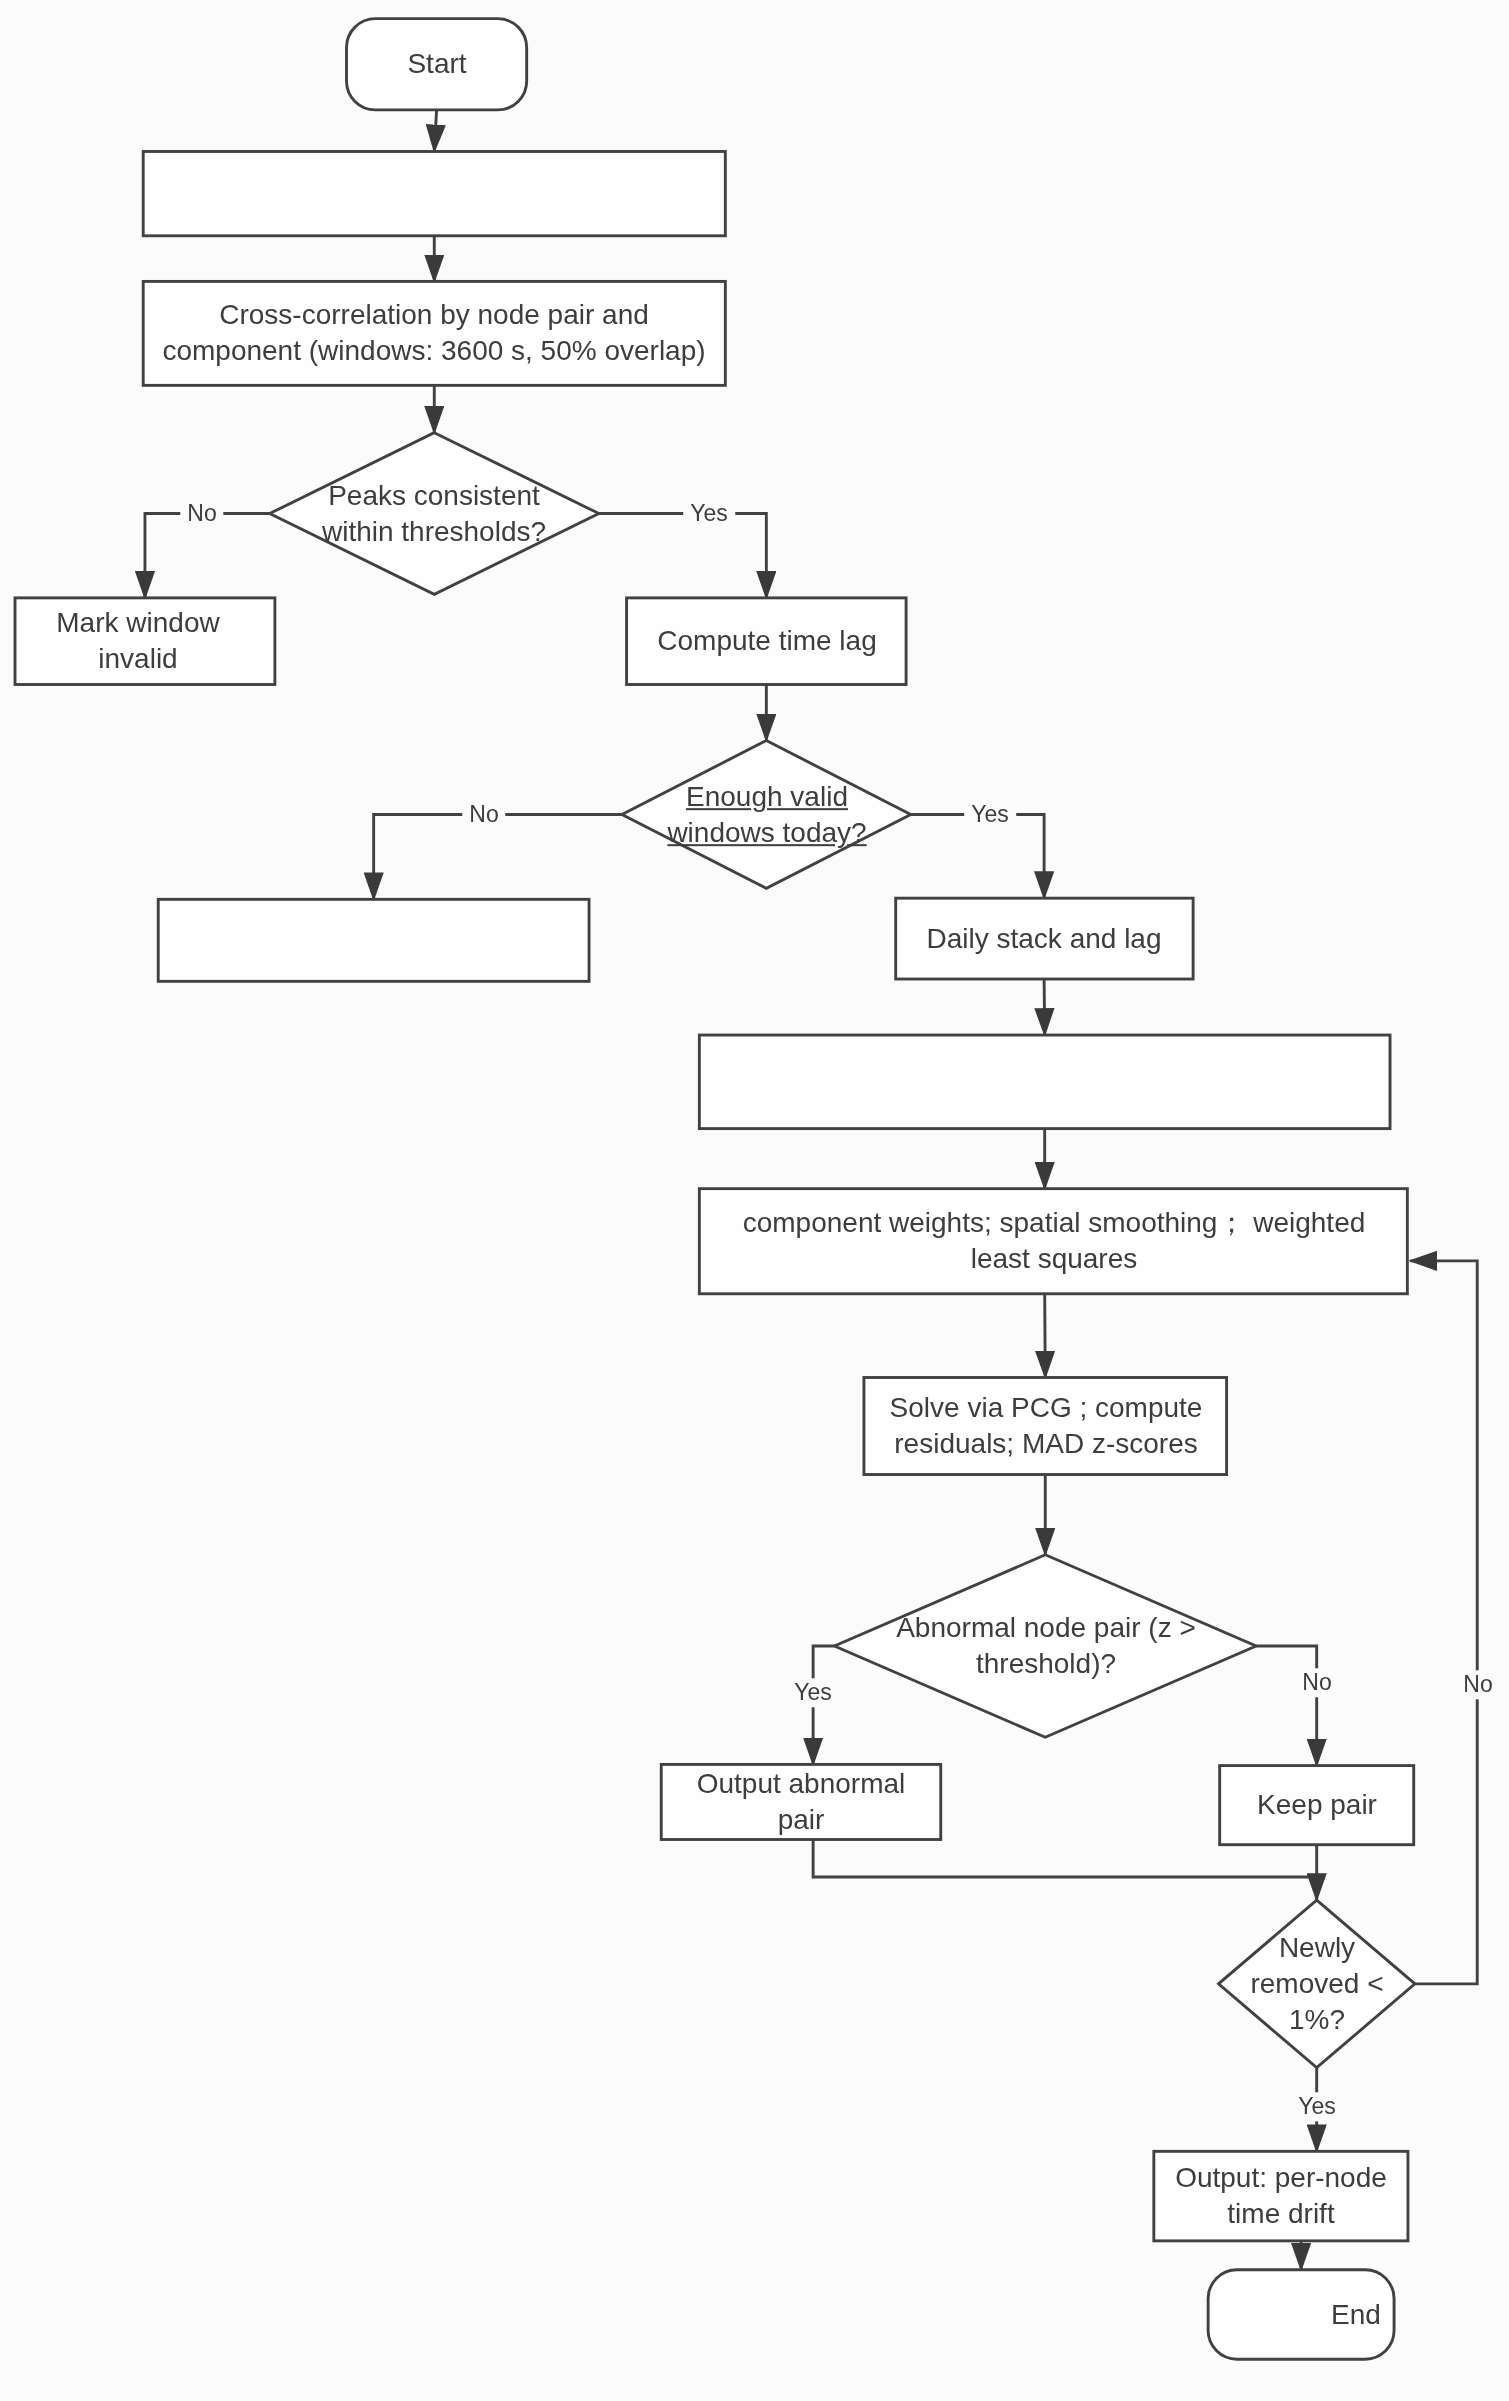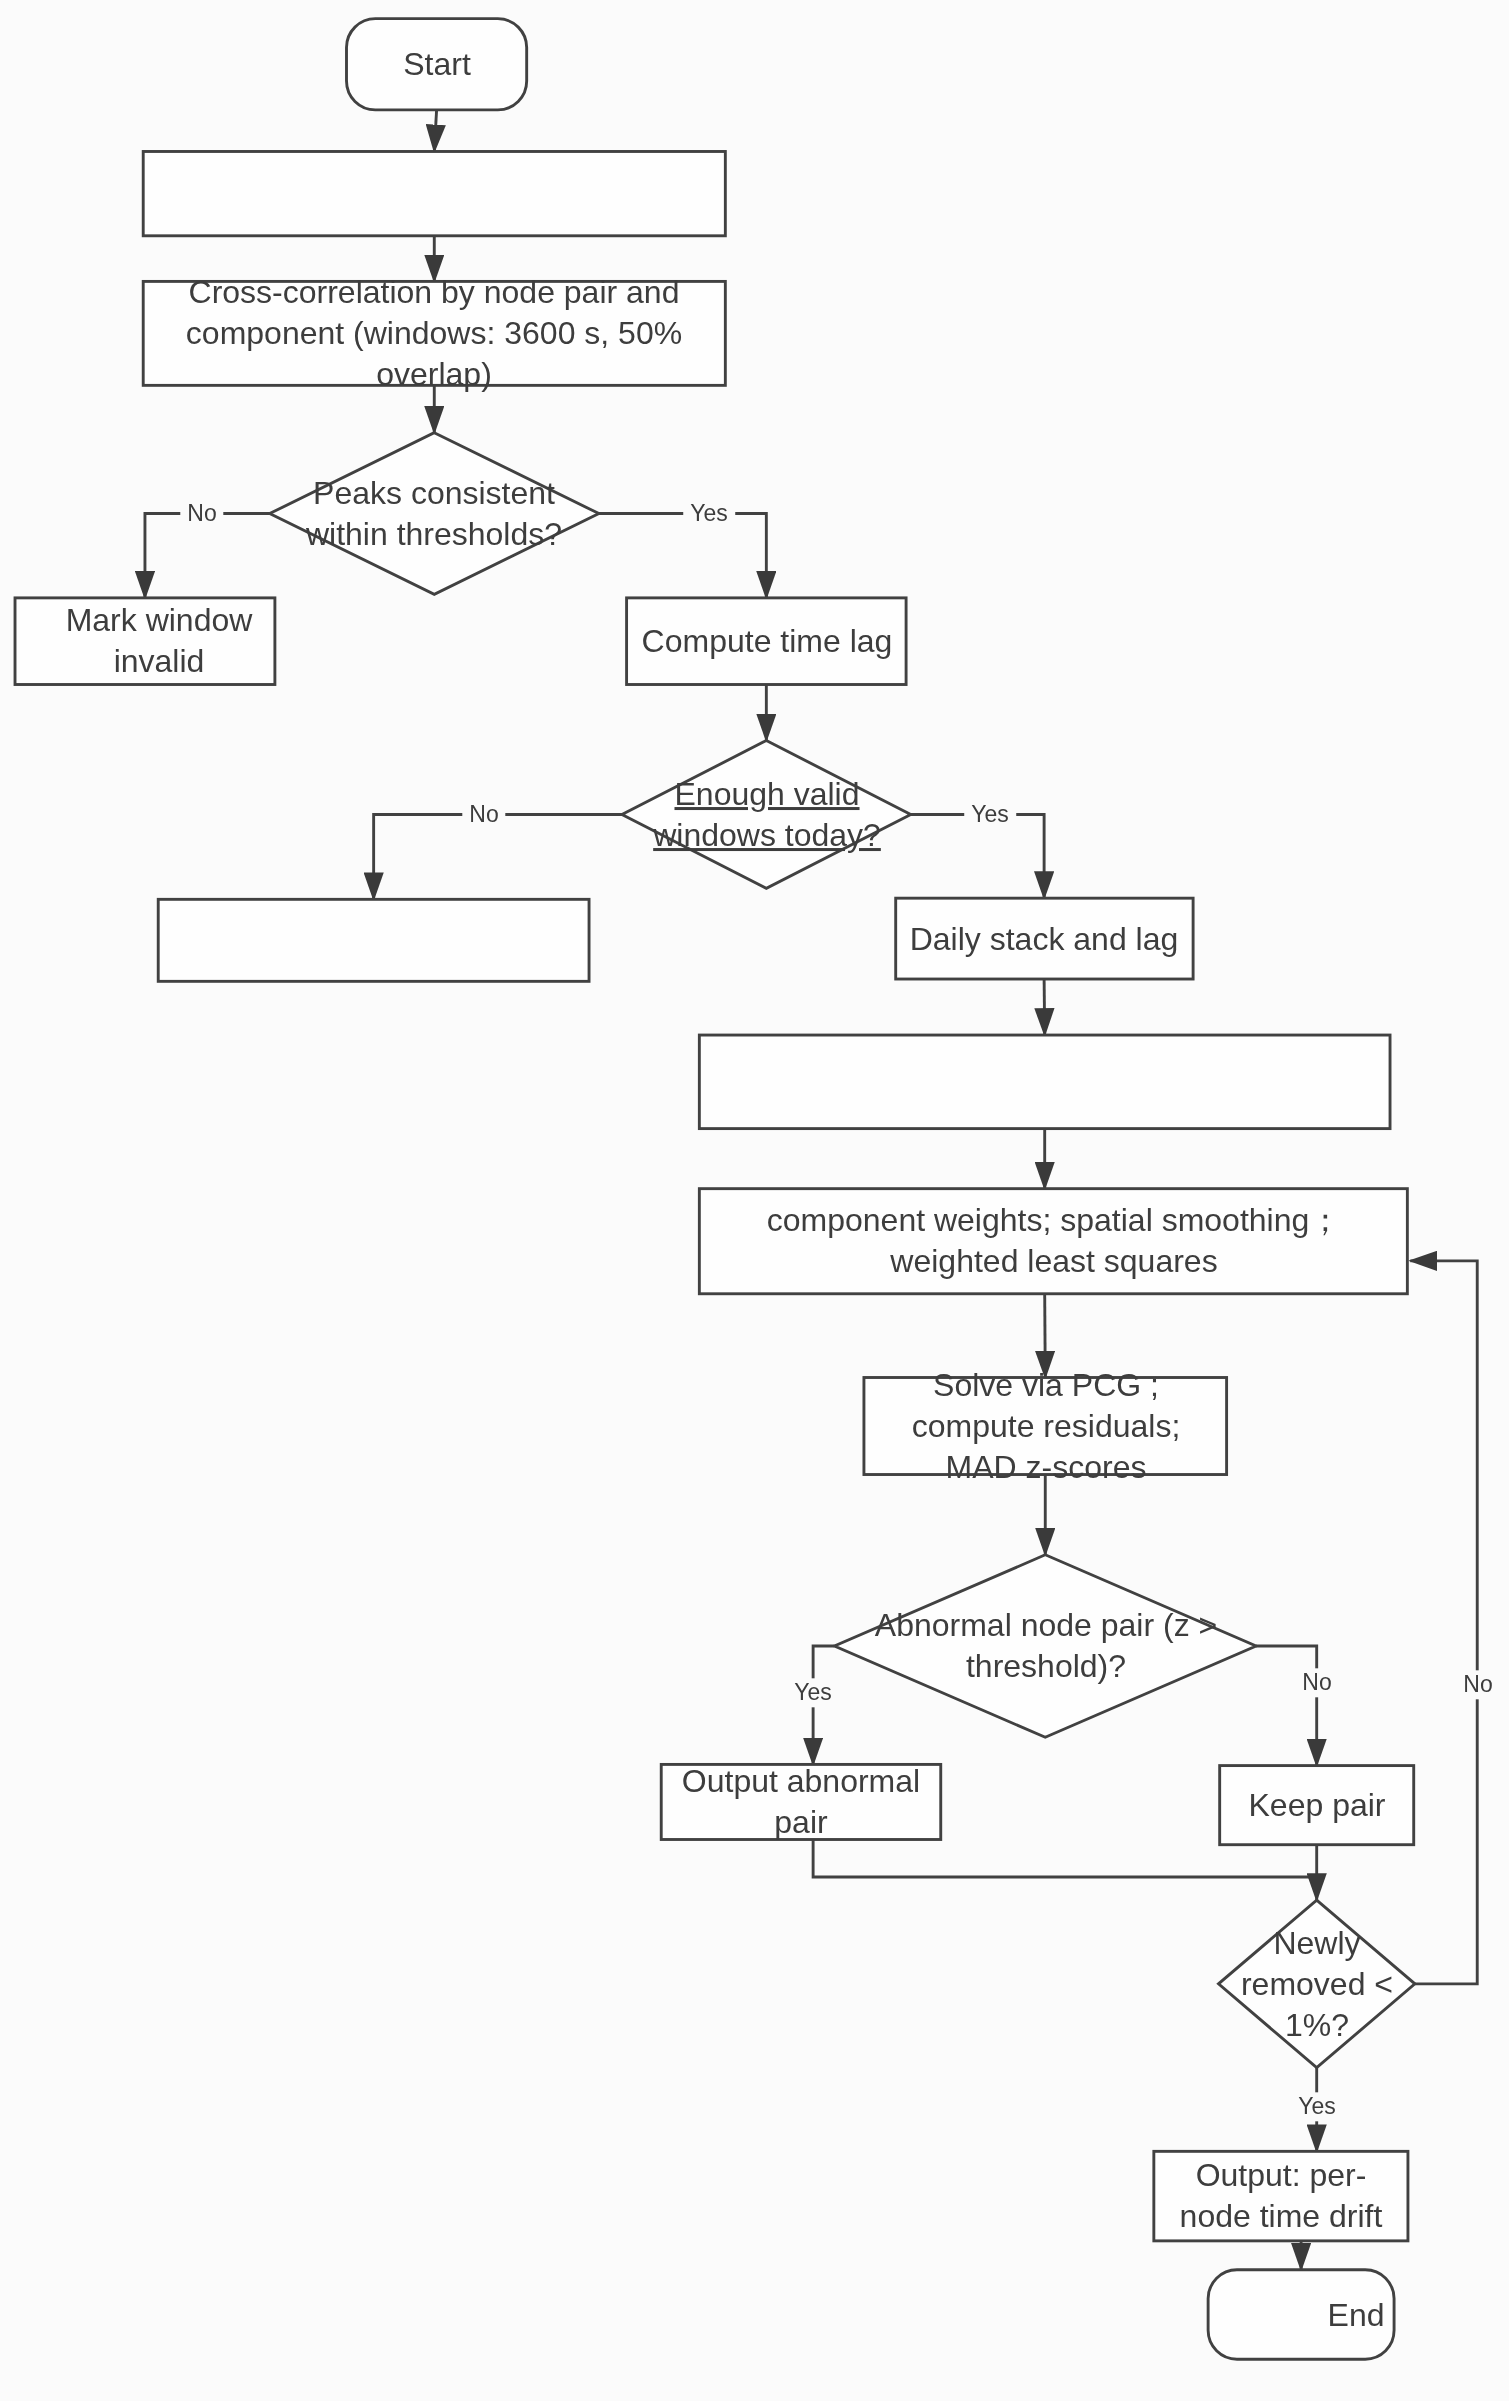--- a/index.html
+++ b/index.html
@@ -10,21 +10,21 @@
     font-family:"Liberation Sans", sans-serif;
     color:#3d3d3d;
     overflow:hidden;
   }
   .stage svg{position:absolute;left:0;top:0;width:1509px;height:2401px;}
   .shape{fill:#fefefe;stroke:#414141;stroke-width:5px;}
   .edge{fill:none;stroke:#414141;stroke-width:5px;}
   .nlabel{
     position:absolute;transform:translate(-50%,-50%);
     display:flex;align-items:center;justify-content:center;
-    text-align:center;font-size:32px;line-height:1.28;color:#3d3d3d;
+    text-align:center;font-size:28px;line-height:1.28;color:#3d3d3d;
   }
   .elabel{
     position:absolute;transform:translate(-50%,-50%);
     font-size:23px;color:#3d3d3d;background:#fbfbfb;padding:1.2px 7px;
     white-space:nowrap;
   }
 </style>
 </head>
 <body>
 
@@ -77,21 +77,21 @@
     <rect class="shape" x="2092" y="3930" width="322" height="155" rx="50" ry="50"></rect>
   </svg>
 
   <div class="nlabel" style="left:437px;top:64px;width:150px;">Start</div>
 
 
   <div class="nlabel" style="left:434px;top:333px;width:555px;">Cross-correlation by node pair and component (windows: 3600 s, 50% overlap)</div>
 
   <div class="nlabel" style="left:434px;top:514px;width:289px;">Peaks consistent within thresholds?</div>
 
-  <div class="nlabel" style="left:159px;top:641px;width:248px;">Mark window invalid</div>
+  <div class="nlabel" style="left:138px;top:641px;width:248px;">Mark window invalid</div>
 
   <div class="nlabel" style="left:767px;top:641px;width:266px;">Compute time lag</div>
 
   <div class="nlabel" style="left:767px;top:815px;width:248px;text-decoration:underline;">Enough valid windows today?</div>
 
 
   <div class="nlabel" style="left:1044px;top:939px;width:283px;">Daily stack and lag</div>
 
 
   <div class="nlabel" style="left:1054px;top:1241px;width:670px;">component weights; spatial smoothing； weighted least squares</div>

